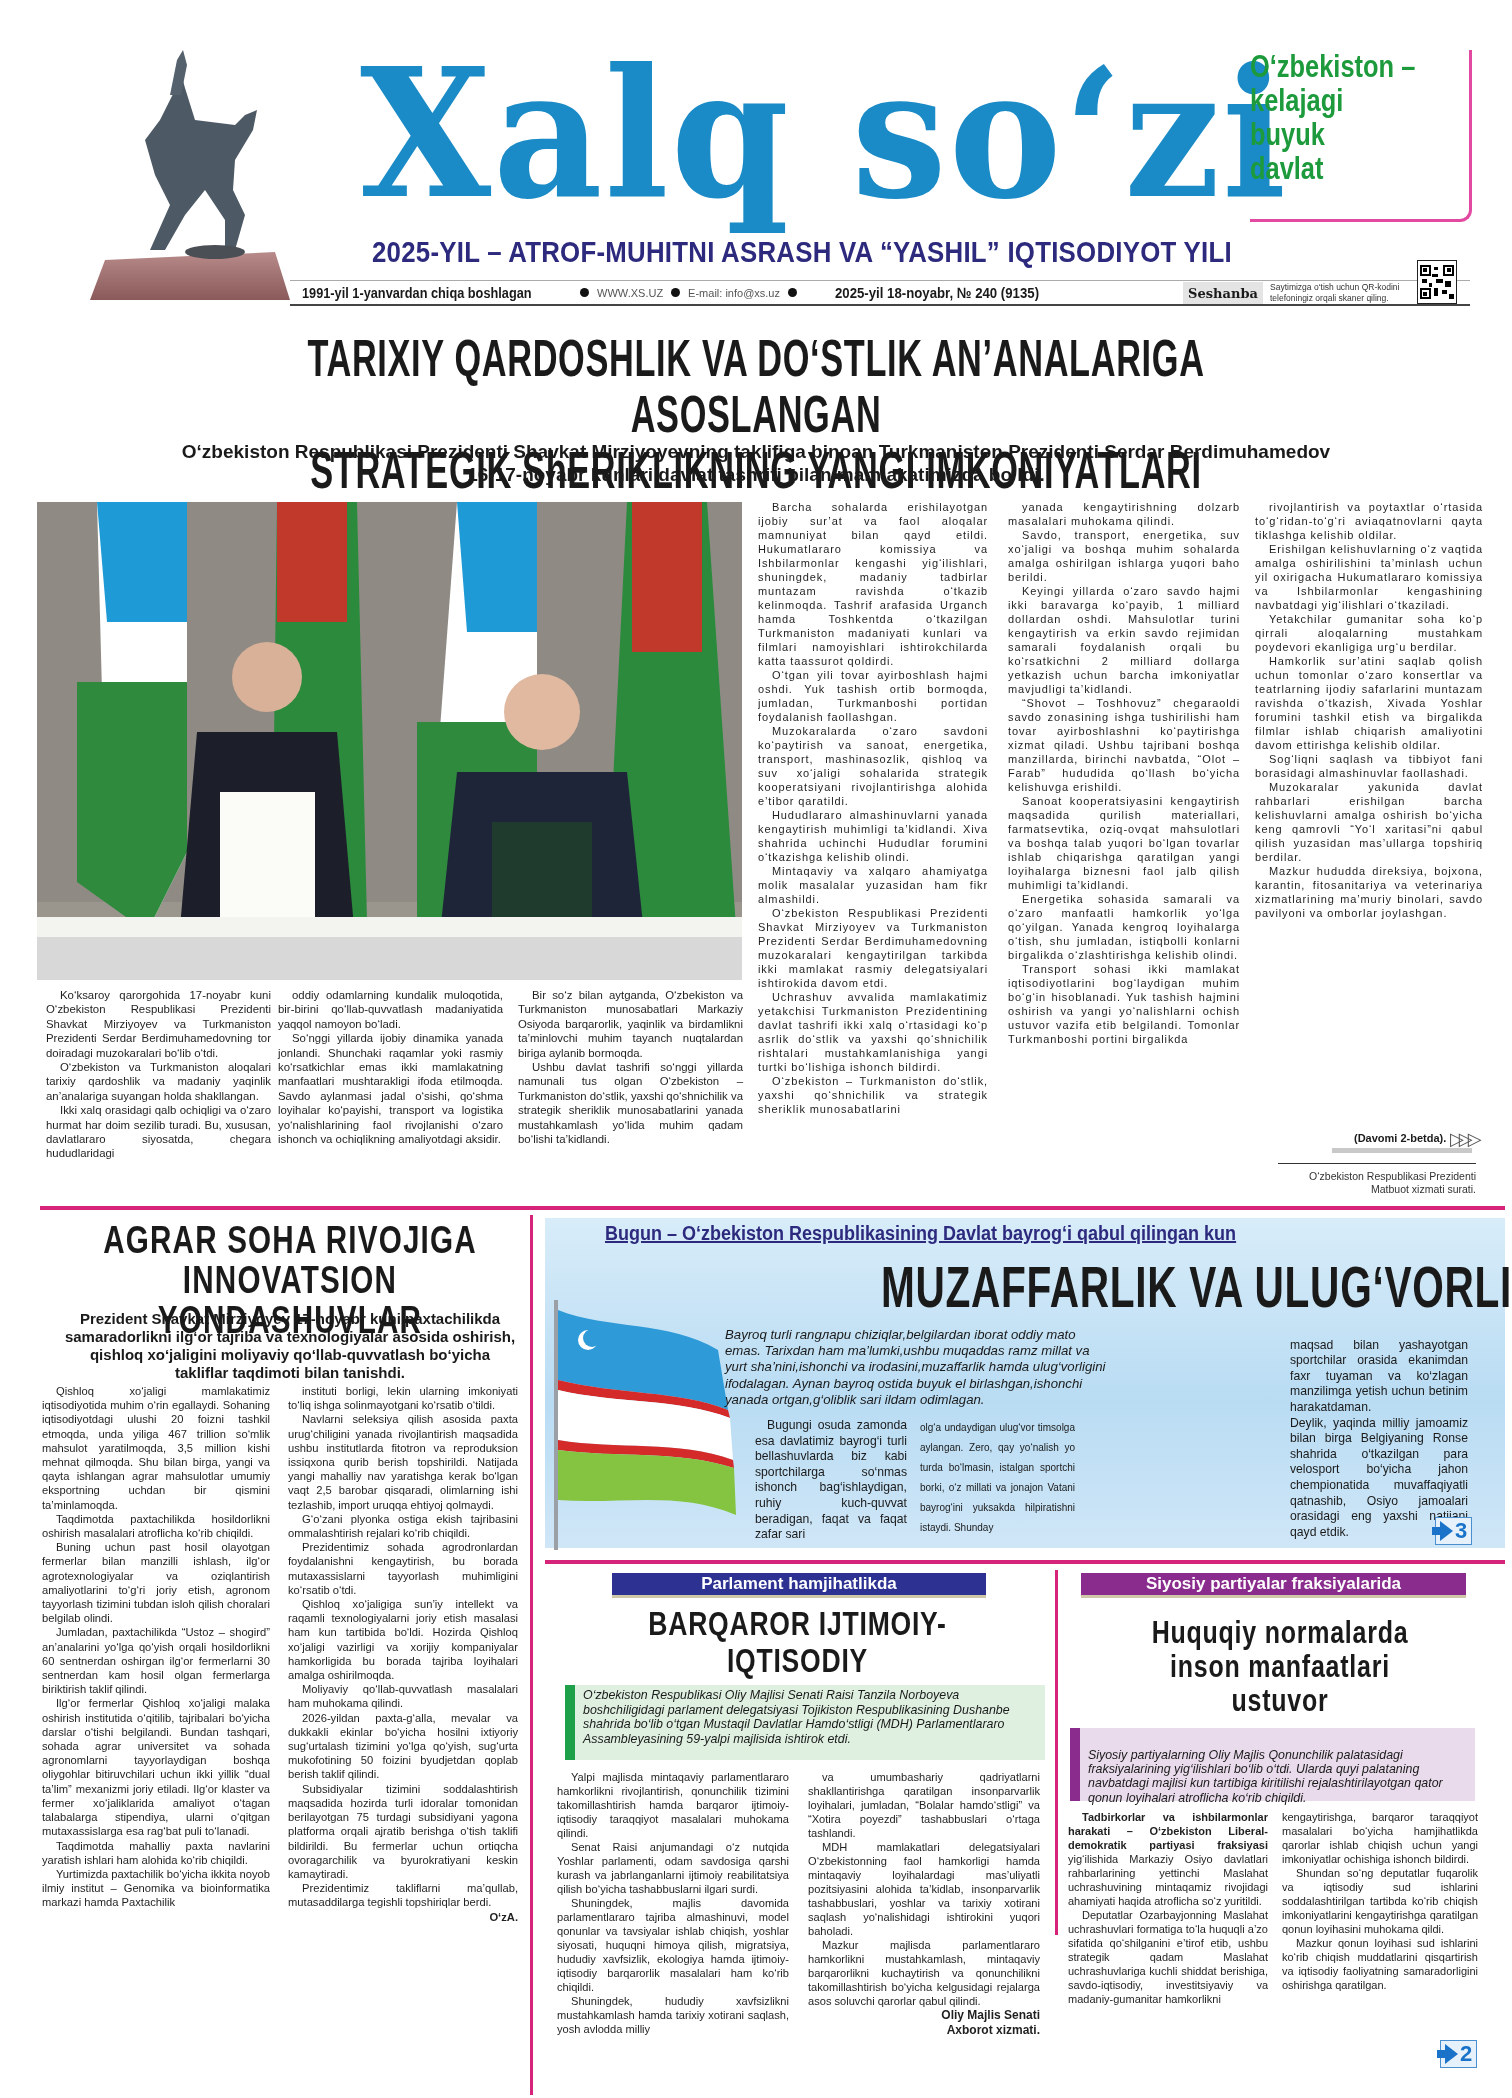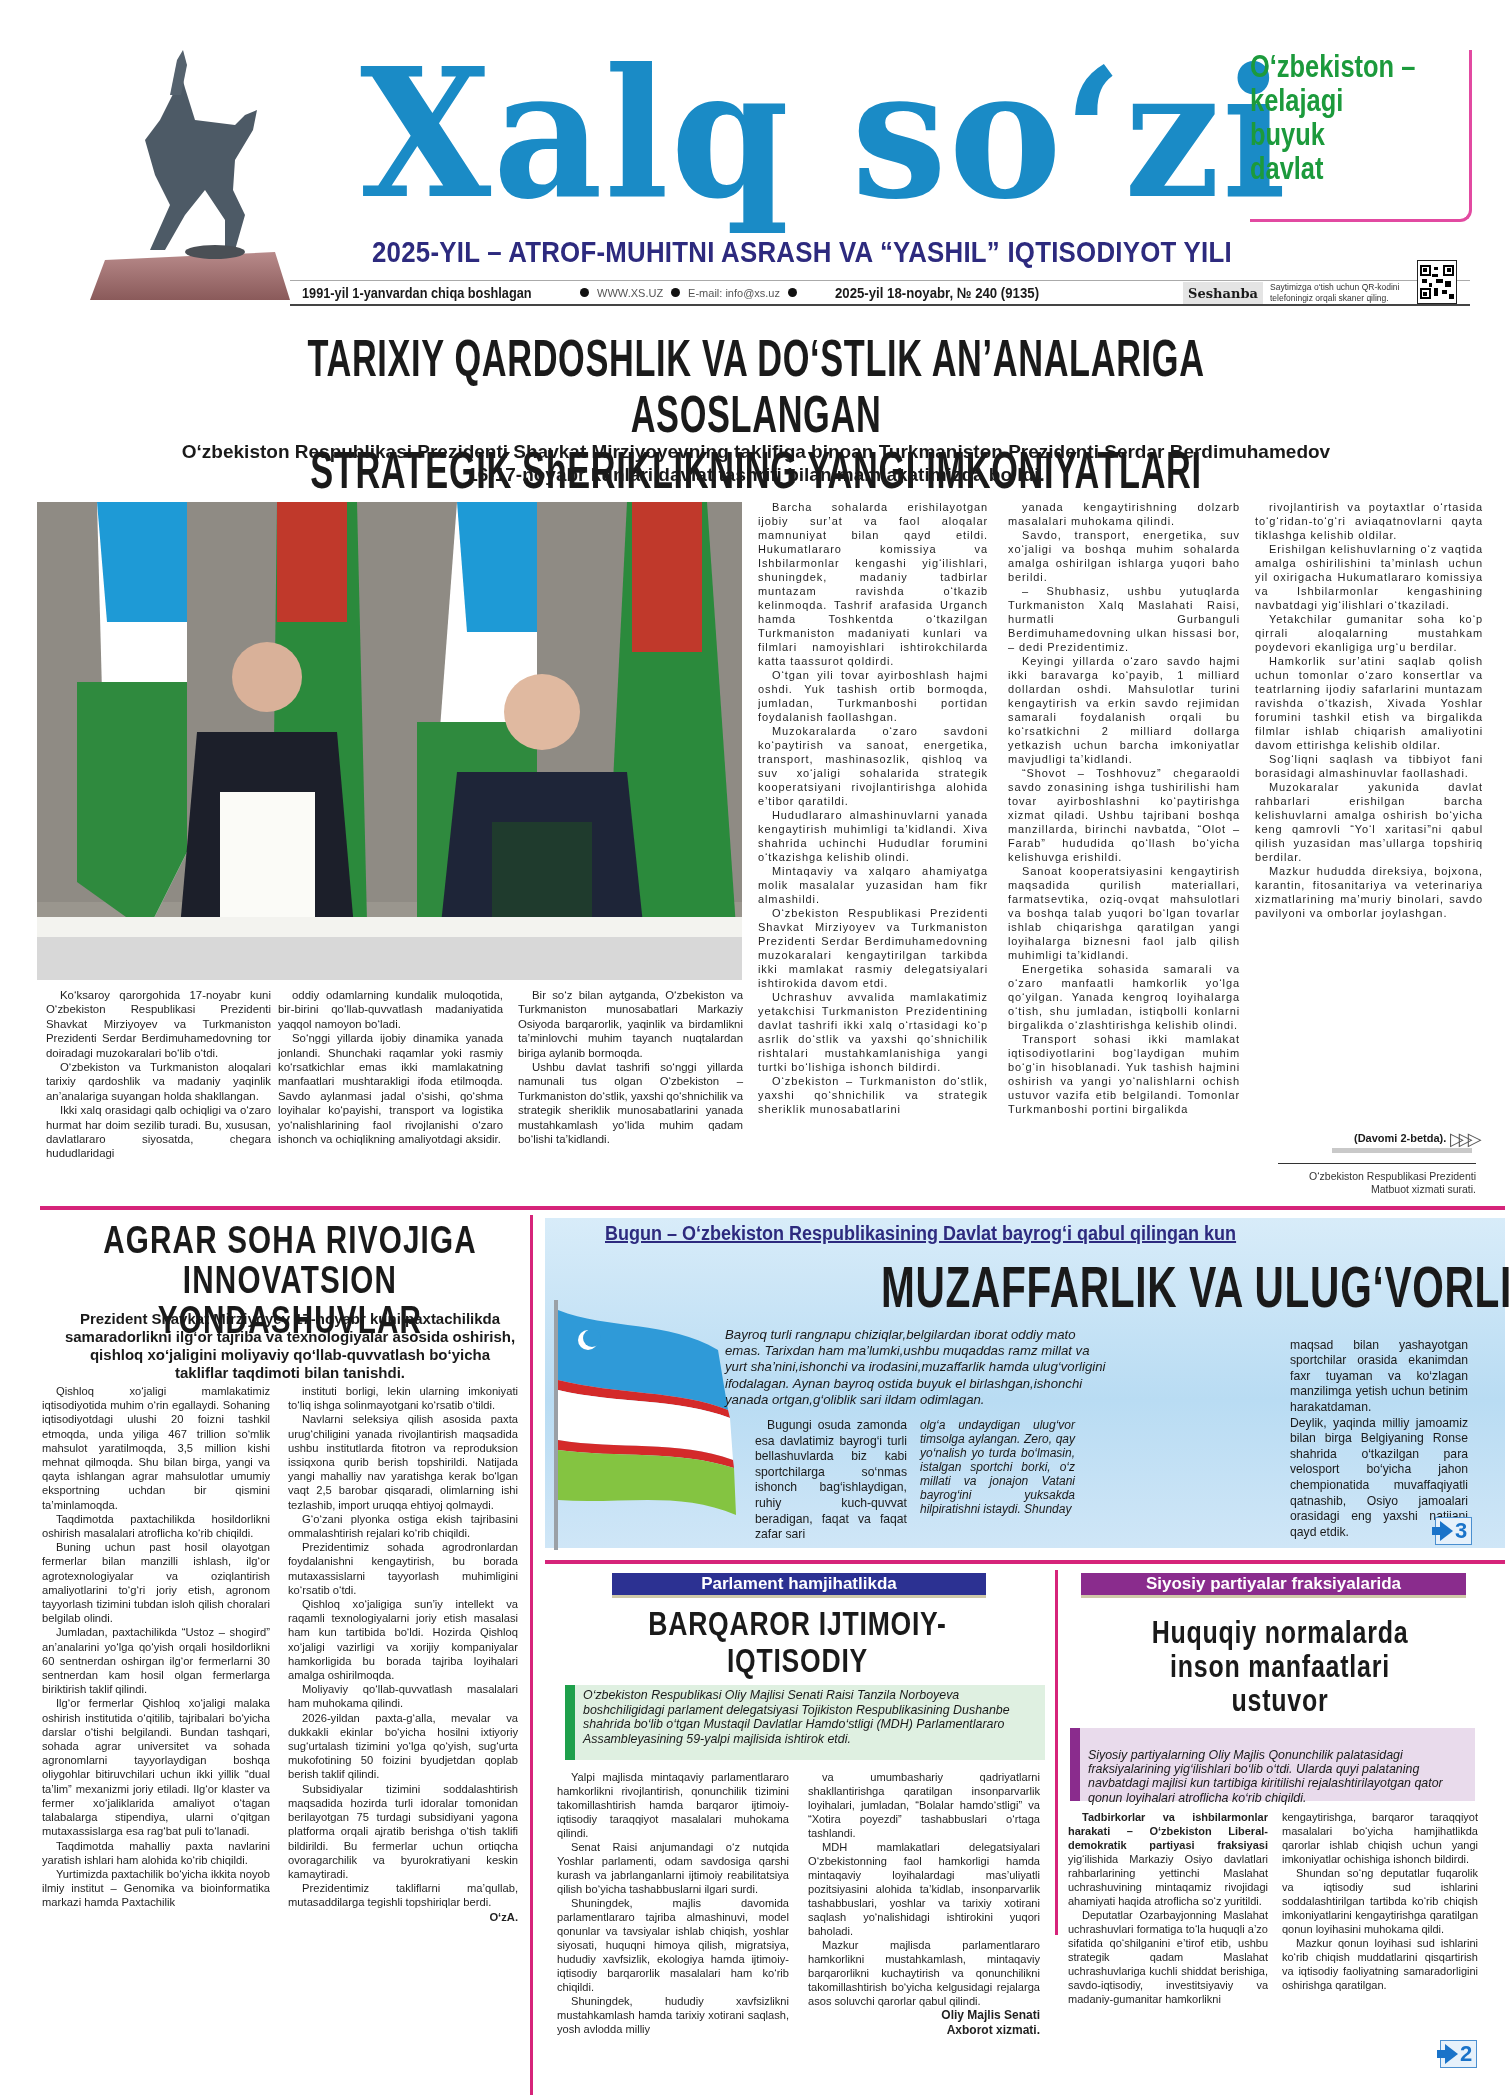--- a/index.html
+++ b/index.html
@@ -194,21 +194,20 @@
     <p>Muzokaralarda o‘zaro savdoni ko‘paytirish va sanoat, energetika, transport, mashinasozlik, qishloq va suv xo‘jaligi sohalarida strategik kooperatsiyani rivojlantirishga alohida e’tibor qaratildi.</p>
     <p>Hududlararo almashinuvlarni yanada kengaytirish muhimligi ta’kidlandi. Xiva shahrida uchinchi Hududlar forumini o‘tkazishga kelishib olindi.</p>
     <p>Mintaqaviy va xalqaro ahamiyatga molik masalalar yuzasidan ham fikr almashildi.</p>
     <p>O‘zbekiston Respublikasi Prezidenti Shavkat Mirziyoyev va Turkmaniston Prezidenti Serdar Berdimuhamedovning muzokaralari kengaytirilgan tarkibda ikki mamlakat rasmiy delegatsiyalari ishtirokida davom etdi.</p>
     <p>Uchrashuv avvalida mamlakatimiz yetakchisi Turkmaniston Prezidentining davlat tashrifi ikki xalq o‘rtasidagi ko‘p asrlik do‘stlik va yaxshi qo‘shnichilik rishtalari mustahkamlanishiga yangi turtki bo‘lishiga ishonch bildirdi.</p>
     <p>O‘zbekiston – Turkmaniston do‘stlik, yaxshi qo‘shnichilik va strategik sheriklik munosabatlarini</p>
   </div>
   <div class="col col-wide" style="left:1008px; top:500px; width:232px; height:700px; overflow:hidden; font-size:11px; line-height:14px;">
     <p>yanada kengaytirishning dolzarb masalalari muhokama qilindi.</p>
     <p>Savdo, transport, energetika, suv xo‘jaligi va boshqa muhim sohalarda amalga oshirilgan ishlarga yuqori baho berildi.</p>
-    <p>– Shubhasiz, ushbu yutuqlarda Turkmaniston Xalq Maslahati Raisi, hurmatli Gurbanguli Berdimuhamedovning ulkan hissasi bor, – dedi Prezidentimiz.</p>
     <p>Keyingi yillarda o‘zaro savdo hajmi ikki baravarga ko‘payib, 1 milliard dollardan oshdi. Mahsulotlar turini kengaytirish va erkin savdo rejimidan samarali foydalanish orqali bu ko‘rsatkichni 2 milliard dollarga yetkazish uchun barcha imkoniyatlar mavjudligi ta’kidlandi.</p>
     <p>“Shovot – Toshhovuz” chegaraoldi savdo zonasining ishga tushirilishi ham tovar ayirboshlashni ko‘paytirishga xizmat qiladi. Ushbu tajribani boshqa manzillarda, birinchi navbatda, “Olot – Farab” hududida qo‘llash bo‘yicha kelishuvga erishildi.</p>
     <p>Sanoat kooperatsiyasini kengaytirish maqsadida qurilish materiallari, farmatsevtika, oziq-ovqat mahsulotlari va boshqa talab yuqori bo‘lgan tovarlar ishlab chiqarishga qaratilgan yangi loyihalarga biznesni faol jalb qilish muhimligi ta’kidlandi.</p>
     <p>Energetika sohasida samarali va o‘zaro manfaatli hamkorlik yo‘lga qo‘yilgan. Yanada kengroq loyihalarga o‘tish, shu jumladan, istiqbolli konlarni birgalikda o‘zlashtirishga kelishib olindi.</p>
     <p>Transport sohasi ikki mamlakat iqtisodiyotlarini bog‘laydigan muhim bo‘g‘in hisoblanadi. Yuk tashish hajmini oshirish va yangi yo‘nalishlarni ochish ustuvor vazifa etib belgilandi. Tomonlar Turkmanboshi portini birgalikda</p>
   </div>
   <div class="col col-wide" style="left:1255px; top:500px; width:228px; height:630px; overflow:hidden; font-size:11px; line-height:14px;">
     <p>rivojlantirish va poytaxtlar o‘rtasida to‘g‘ridan-to‘g‘ri aviaqatnovlarni qayta tiklashga kelishib oldilar.</p>
     <p>Erishilgan kelishuvlarning o‘z vaqtida amalga oshirilishini ta’minlash uchun yil oxirigacha Hukumatlararo komissiya va Ishbilarmonlar kengashining navbatdagi yig‘ilishlari o‘tkaziladi.</p>
     <p>Yetakchilar gumanitar soha ko‘p qirrali aloqalarning mustahkam poydevori ekanligiga urg‘u berdilar.</p>
@@ -274,21 +273,21 @@
       <path d="M10,140 C70,150 130,140 185,160 L186,168 C130,150 70,158 10,150 Z" fill="#d42a2a"></path>
       <path d="M10,150 C70,158 130,150 186,168 L188,215 C130,190 70,205 10,200 Z" fill="#84c441"></path>
       <circle cx="40" cy="40" r="10" fill="#ffffff"></circle>
         <circle cx="44" cy="38" r="9" fill="#2f9ad8"></circle>
     </svg>
   </div>
   <div class="flag-intro">Bayroq turli rangларu chiziqlar,belgilardan iborat oddiy mato emas. Tarixdan ham ma’lumki,ushbu muqaddas ramz millat va yurt sha’nini,ishonchi va irodasini,muzaffarlik hamda ulug‘vorligini ifodalagan. Aynan bayroq ostida buyuk el birlashgan,ishonchi yanada ortgan,g‘oliblik sari ildam odimlagan.</div>
   <div class="flag-col" style="left:755px; top:1418px; width:152px; font-size:12.2px; line-height:15.6px;">
     <p>Bugungi osuda zamonda esa davlatimiz bayrog‘i turli bellashuvlarda biz kabi sportchilarga so‘nmas ishonch bag‘ishlaydigan, ruhiy kuch-quvvat beradigan, faqat va faqat zafar sari</p>
   </div>
-  <div class="flag-col" style="left:920px; top:1418px; width:155px; font-size:12px; line-height:14px;font-style:italic;">
+  <div class="flag-col" style="left:920px; top:1418px; width:155px; font-size:10px; line-height:20px;">
     <p style="text-indent:0">olg‘a undaydigan ulug‘vor timsolga aylangan. Zero, qay yo‘nalish yo turda bo‘lmasin, istalgan sportchi borki, o‘z millati va jonajon Vatani bayrog‘ini yuksakda hilpiratishni istaydi. Shunday</p>
   </div>
   <div class="flag-col" style="left:1290px; top:1322px; width:178px; font-size:12.2px; line-height:15.6px; white-space: pre-line;">
     <p style="text-indent:0">maqsad bilan yashayotgan sportchilar orasida ekanimdan faxr tuyaman va ko‘zlagan manzilimga yetish uchun betinim harakatdaman.
 Deylik, yaqinda milliy jamoamiz bilan birga Belgiyaning Ronse shahrida o‘tkazilgan para velosport bo‘yicha jahon chempionatida muvaffaqiyatli qatnashib, Osiyo jamoalari orasidagi eng yaxshi natijani qayd etdik.</p>
   </div>
   <div class="jump" style="left:1435px; top:1517px;">
     <span class="arr"></span>
     <span>3</span>
   </div>

